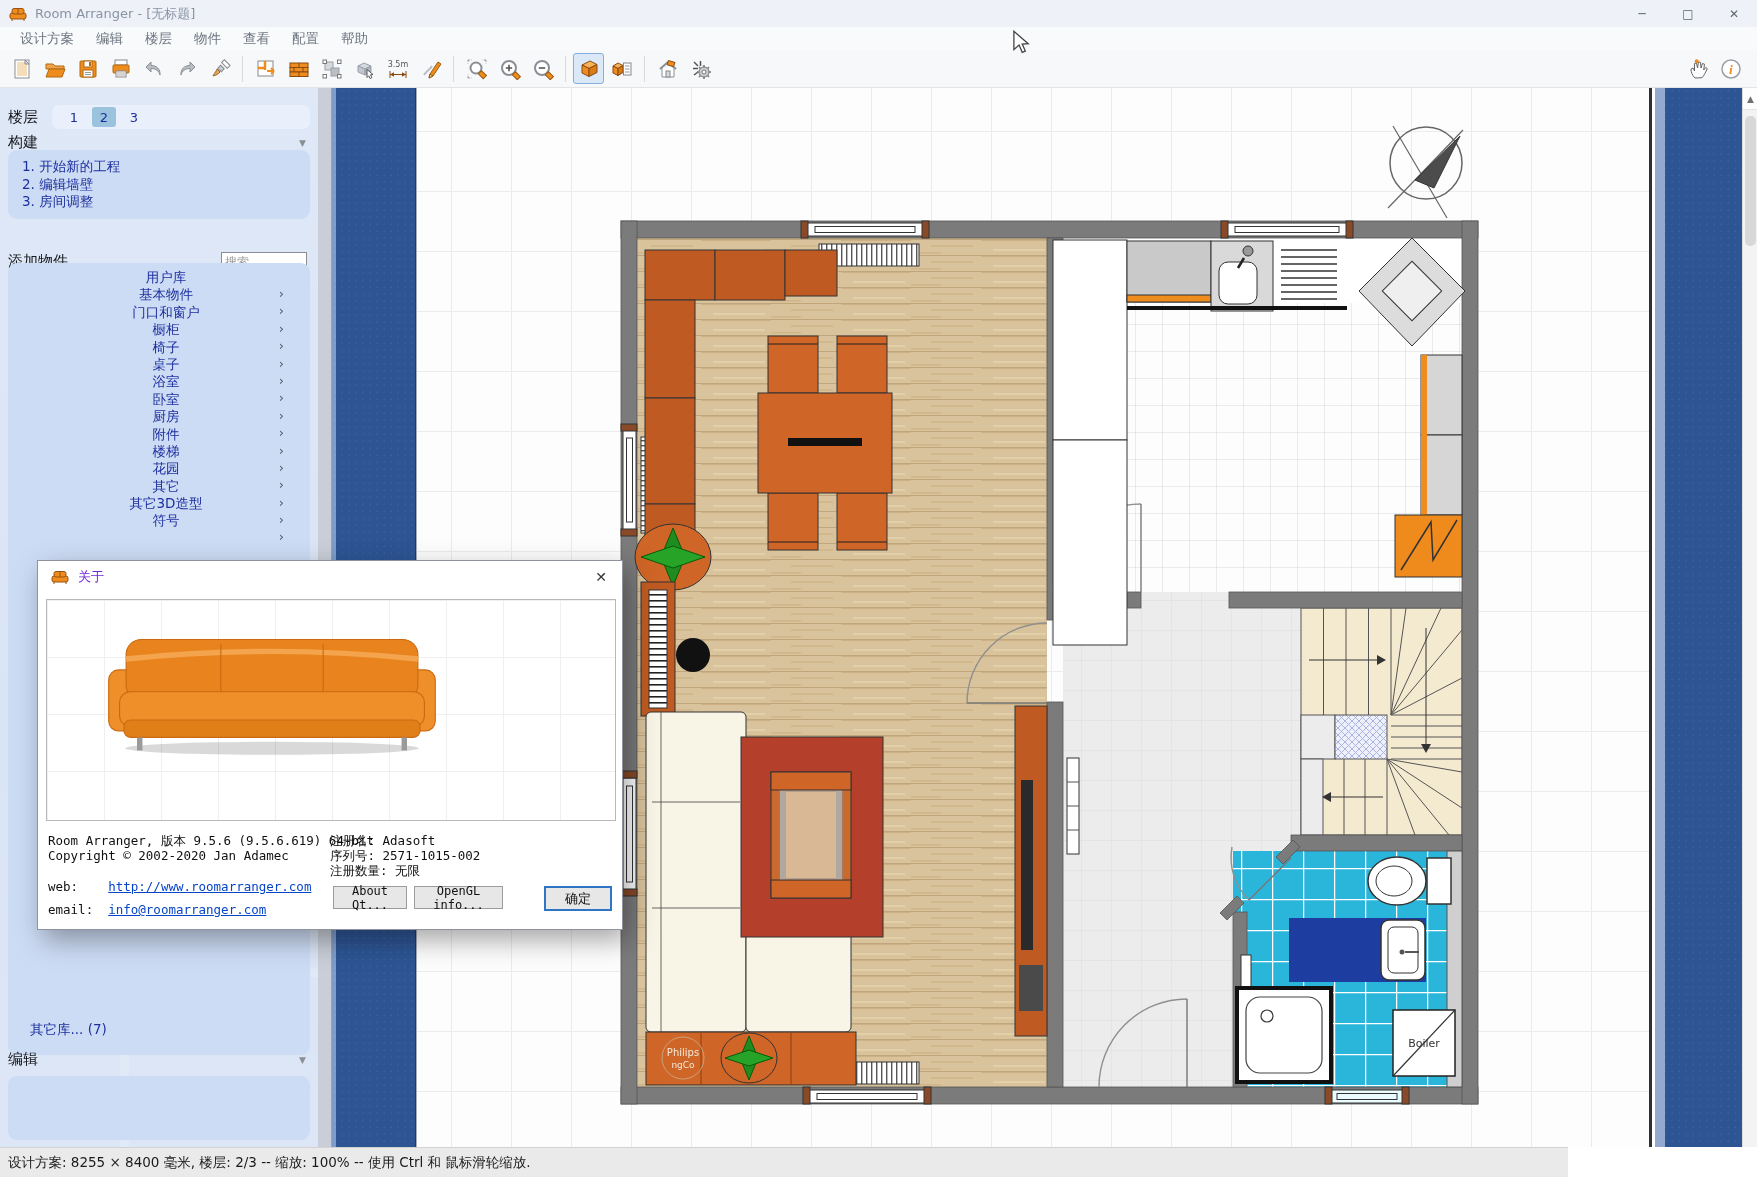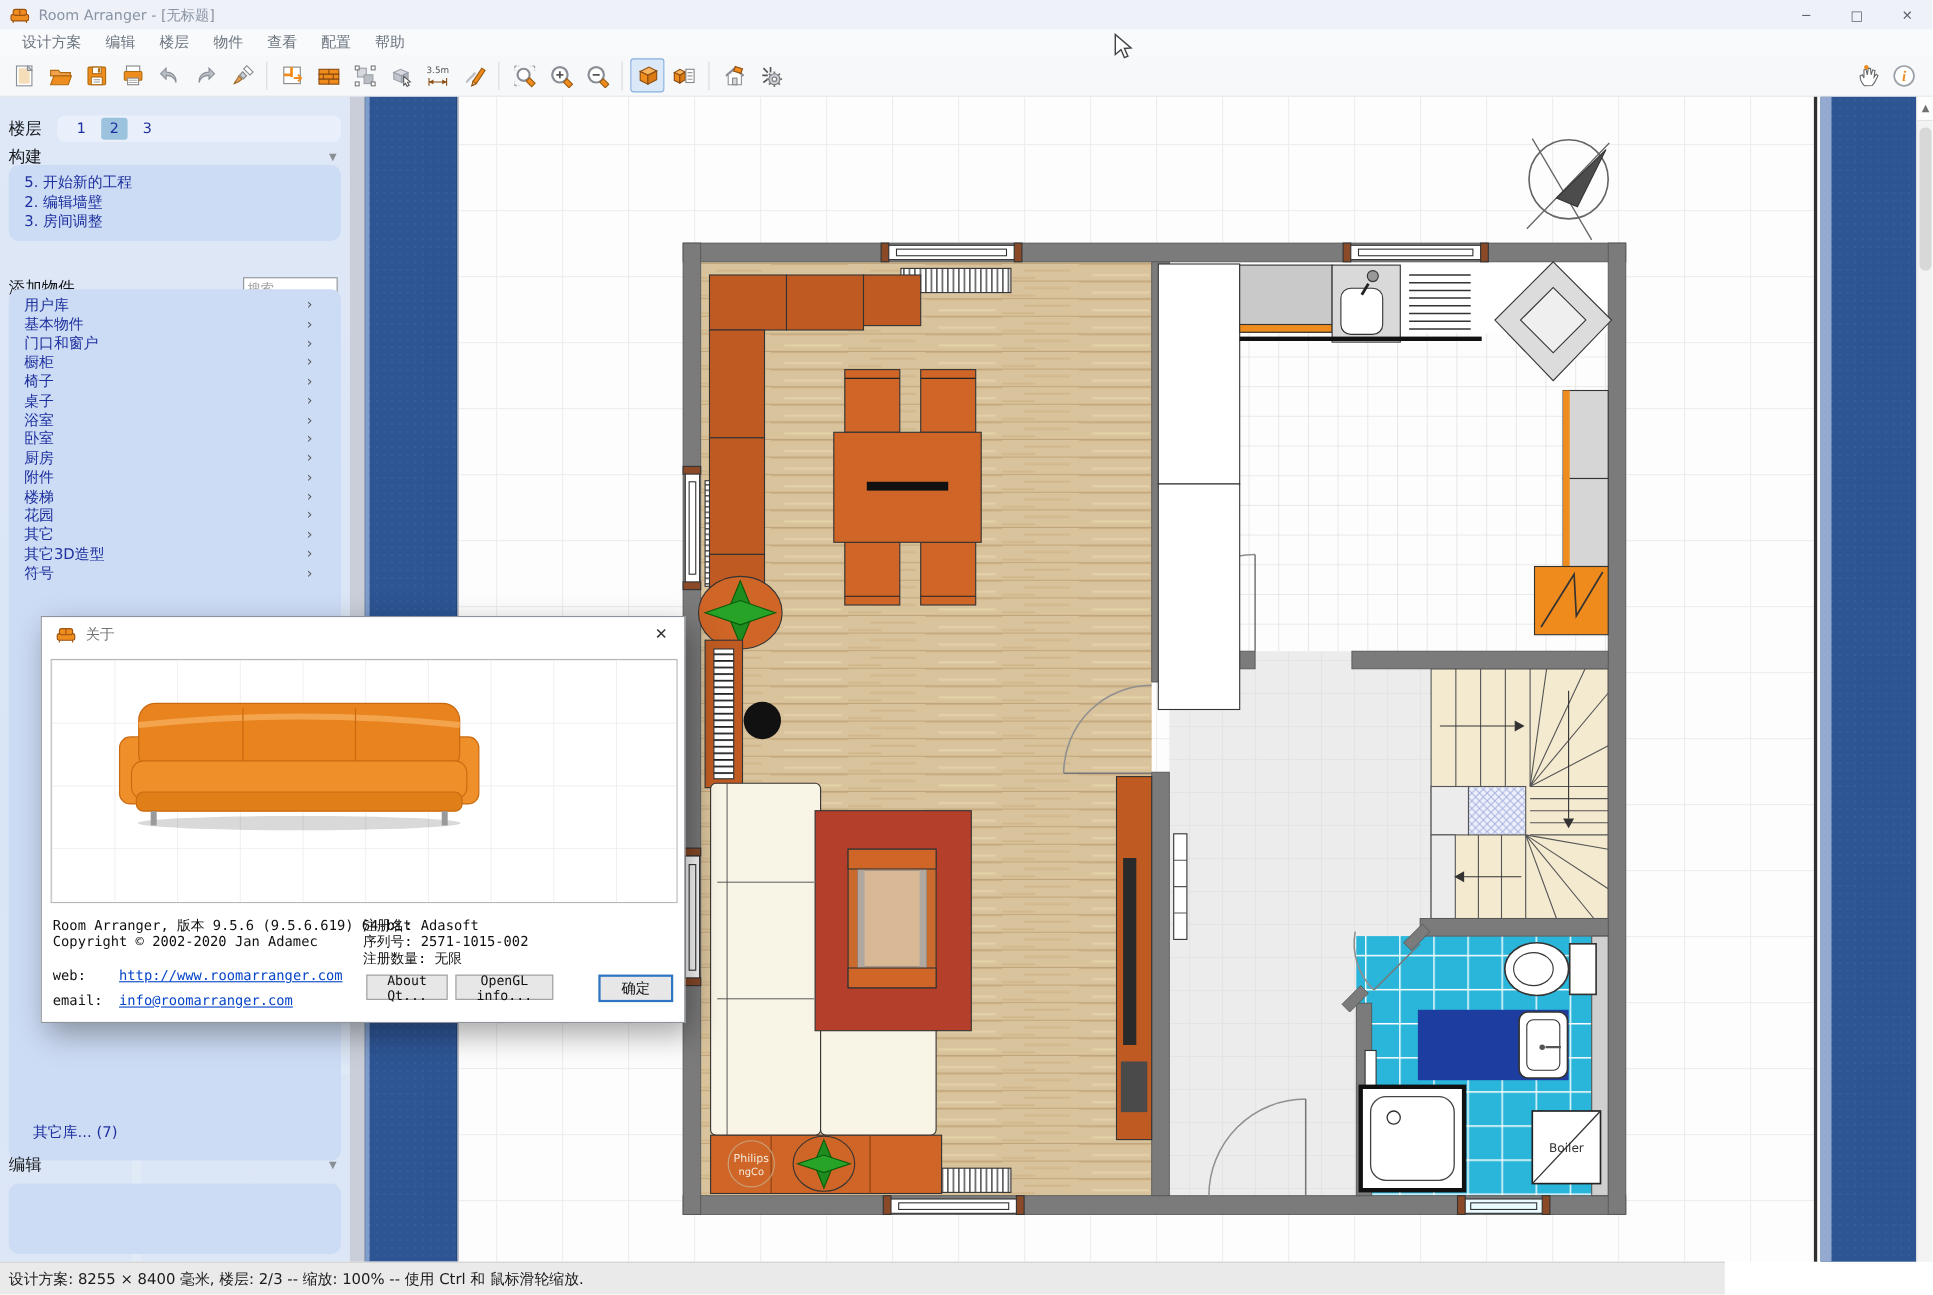--- a/index.html
+++ b/index.html
@@ -49,31 +49,31 @@
   .floor-btn { width:24px; height:20px; display:flex; align-items:center; justify-content:center; color:#1d2f9e; font-size:13px; border-radius:3px; }
   .floor-btn.active { background:#9cc3de; }
   .section-head { position:absolute; left:8px; display:flex; align-items:center; width:302px; }
   .section-head .tri { margin-left:auto; margin-right:4px; color:#8a8f96; font-size:9px; }
   .steps-panel { position:absolute; left:8px; top:62px; width:302px; background:#cddcf5; border-radius:9px; padding:8px 0 8px 14px; }
   .step-item { color:#1d2f9e; font-size:13.5px; line-height:17.5px; }
   .addobj-row { top:148px;margin-top:16px; }
   .addobj-row input { margin-left:auto; margin-right:3px; width:86px; height:19px; border:1px solid #8a8f96; font-size:12px; padding:0 3px; background:#fff; }
   .addobj-row input::placeholder { color:#999; }
   .cat-panel { position:absolute; left:8px; top:175px; width:302px; height:792px; background:#cddcf5; border-radius:9px; padding:6px 0 0 0; }
-  .cat-item { display:flex; align-items:center; color:#1d2f9e; font-size:13.5px; height:17.4px; padding-left:14px; }
+  .cat-item { display:flex; align-items:center; color:#1d2f9e; font-size:13.5px; height:17.4px; padding-left:14px;flex-direction:column; }
   .cat-item .chev { margin-left:auto; margin-right:26px; color:#555a60; font-size:13px; line-height:1; }
   .other-libs { position:absolute; left:22px; bottom:16px; color:#1d2f9e; font-size:13.5px; }
   .edit-head { top:962px; }
   .edit-panel { position:absolute; left:8px; top:988px; width:302px; height:64px; background:#cddcf5; border-radius:9px; }
   .deco { position:absolute; border:9px solid rgba(255,255,255,.16); border-radius:44px; pointer-events:none; }
 
   
   .dialog { position:absolute; left:37px; top:560px; width:586px; height:370px; background:#fff; border:1px solid #8f949c; box-shadow:6px 10px 26px rgba(0,0,0,.35); z-index:50; }
   .dlg-title { height:32px; display:flex; align-items:center; padding:0 8px 0 12px; }
-  .dlg-title .t { margin-left:8px; font-size:13px; color:#737373; }
+  .dlg-title .t { margin-left:8px; font-size:13px; color:#6d28d9; }
   .dlg-close { margin-left:auto; width:26px; height:26px; display:flex; align-items:center; justify-content:center; color:#333; font-size:14px; }
   .dlg-img { position:absolute; left:8px; top:38px; width:570px; height:222px; background:#fff; border:1px solid #b8b8b8;
      background-image:linear-gradient(#efefef 1px, transparent 1px),linear-gradient(90deg,#efefef 1px, transparent 1px); background-size:57px 57px; }
   .brand { position:absolute; right:26px; bottom:6px; font-size:40px; color:#6b6b6b; letter-spacing:1px; white-space:nowrap; }
   .brand .nine { color:#f5950a; font-size:46px; }
   .dlg-info { position:absolute; left:10px; top:272px; font-family:"DejaVu Sans Mono","Liberation Mono",monospace; font-size:12.5px; color:#101010; line-height:15px; }
   .dlg-reg { position:absolute; left:292px; top:272px; font-family:"DejaVu Sans Mono","Liberation Mono",monospace; font-size:12.5px; color:#101010; line-height:15px; }
   .linkrow { position:absolute; left:10px; font-family:"DejaVu Sans Mono","Liberation Mono",monospace; font-size:12.5px; color:#101010; }
   .linkrow a { color:#0645c8; }
   .dlg-btn { position:absolute; top:325px; height:23px; background:#e7e7e7; border:1px solid #9c9c9c; font-family:"DejaVu Sans Mono","Liberation Mono",monospace; font-size:12px; color:#111; display:flex; align-items:center; justify-content:center; }
@@ -298,21 +298,21 @@
           <span class="floor-btn active">2</span>
           <span class="floor-btn">3</span>
         </div>
     </div>
 
     <div class="section-head" style="top:45px;">
       <span class="sb-head">构建</span>
       <span class="tri">▼</span>
     </div>
     <div class="steps-panel" id="steps-panel">
-        <div class="step-item">5.  开始新的工程</div>
+        <div class="step-item">1.  开始新的工程</div>
         <div class="step-item">2.  编辑墙壁</div>
         <div class="step-item">3.  房间调整</div>
       </div>
 
     <div class="section-head addobj-row">
       <span class="sb-head">添加物件</span>
       <input type="text" placeholder="搜索" style="">
     </div>
     <div class="cat-panel" id="cat-panel">
       <div class="cat-item">

